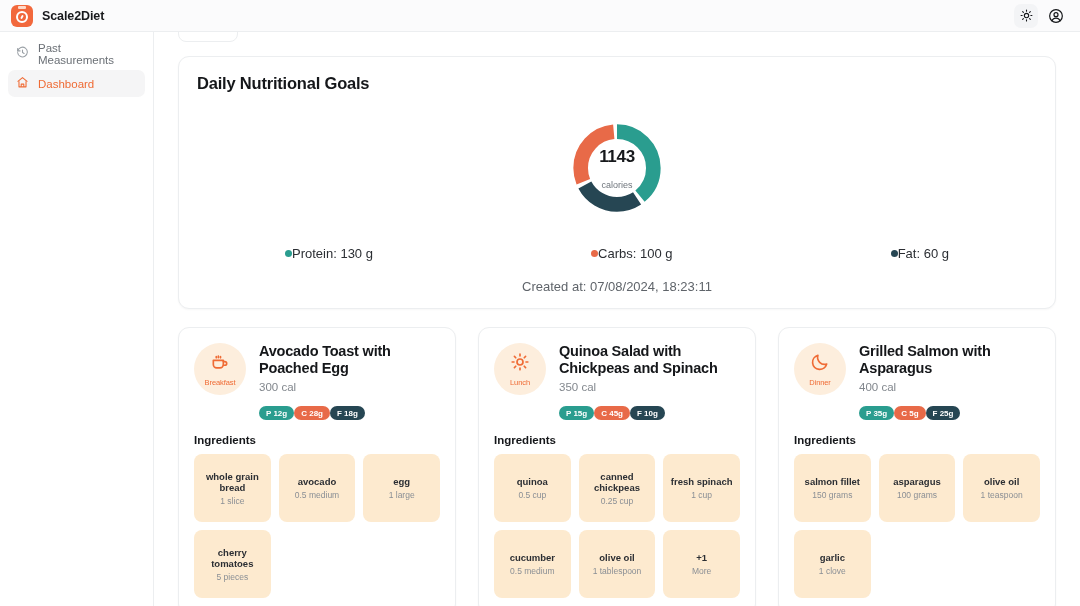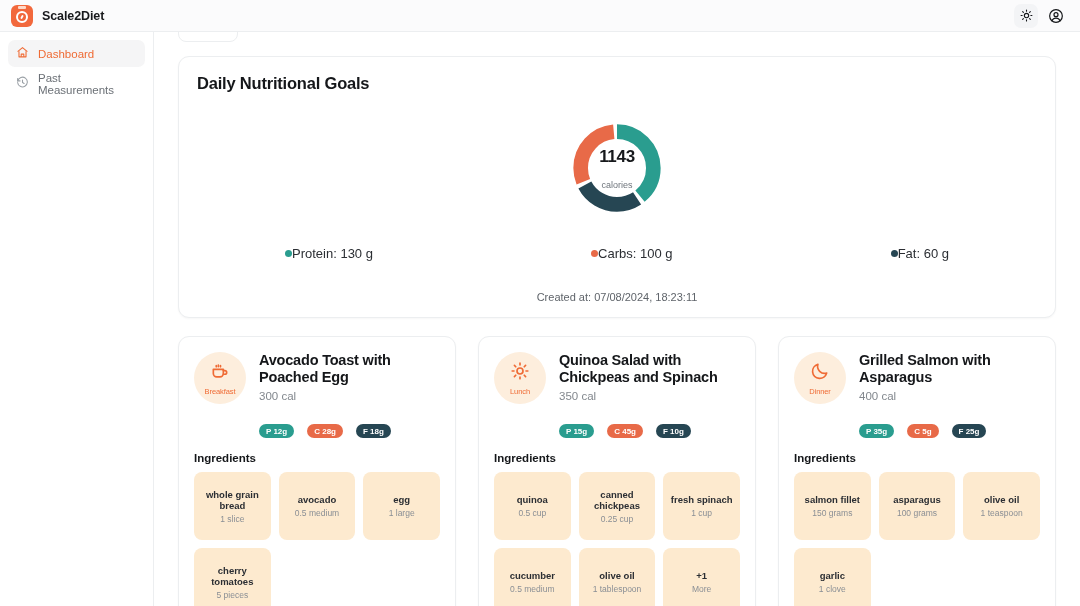--- a/index.html
+++ b/index.html
@@ -103,39 +103,39 @@
   .donut-value { font-size: 17px; font-weight: bold; color: #16181b; letter-spacing: -.3px; }
   .donut-unit { font-size: 9px; color: #6f757c; }
 
   .legend {
     display: flex; justify-content: space-between; align-items: center;
     margin-top: 30px; padding: 0 88px;
   }
   .legend-item { display: flex; align-items: center; gap: 0; font-size: 13px; color: #2b2e33; }
   .dot { width: 7px; height: 7px; border-radius: 50%; flex: 0 0 auto; }
 
-  .created-at { text-align: center; font-size: 11px; color: #5f646a; margin-top: 30px; }
+  .created-at { text-align: center; font-size: 13px; color: #5f646a; margin-top: 18px; }
 
   
   .meal-grid {
     display: grid; grid-template-columns: repeat(3, 1fr);
     gap: 22px; margin-top: 18px;
   }
   .meal-card { padding: 15px 15px 16px 15px; }
   .meal-head { display: flex; gap: 13px; align-items: flex-start; }
   .meal-badge {
     width: 52px; height: 52px; flex: 0 0 52px;
     border-radius: 50%; background: #fdeedd;
     display: flex; flex-direction: column; align-items: center; justify-content: center;
     gap: 2px;
   }
   .meal-badge-label { font-size: 7.5px; color: #ef6b35; letter-spacing: -.1px; }
   .meal-title { font-size: 14.5px; font-weight: bold; line-height: 1.18; color: #15171a; letter-spacing: -.2px; }
   .meal-cal { font-size: 11.5px; color: #82878d; margin-top: 4px; }
-  .macros { display: flex; gap: 13px; margin-top: 22px; }
+  .macros { display: flex; gap: 0; margin-top: 13px; }
   .macro {
     font-size: 8px; color: #ffffff; font-weight: bold;
     padding: 2.5px 7px; border-radius: 9px; white-space: nowrap;
   }
 
   .ing-title { font-size: 11.5px; font-weight: bold; color: #15171a; margin: 14px 0 8px 0; }
   .ing-grid { display: grid; grid-template-columns: repeat(3, 1fr); gap: 8px; }
   .ing-tile {
     background: #fdeacf; border-radius: 8px;
     min-height: 68px; padding: 6px 5px;
@@ -173,39 +173,39 @@
           <circle cx="12" cy="10" r="3"></circle>
           <path d="M5.8 19.2c1.3-2.6 3.6-4 6.2-4s4.9 1.4 6.2 4" stroke-linecap="round"></path>
         </svg>
       </button>
     </div>
   </div>
 
   <div class="body-row">
 
     <div class="sidebar">
+      <div class="nav-item">
+        <span>
+          <svg width="13" height="13" viewBox="0 0 24 24" fill="none" stroke="#9aa0a6" stroke-width="2" stroke-linecap="round">
+            <path d="M3.2 9A9 9 0 1 1 3 12"></path>
+            <path d="M3 4.5V9h4.5"></path>
+            <path d="M12 7.5V12l3 1.8"></path>
+          </svg>
+        </span>
+        <span>Past Measurements</span>
+      </div>
       <div class="nav-item active">
         <span>
           <svg width="13" height="13" viewBox="0 0 24 24" fill="none" stroke="#ef6b35" stroke-width="2" stroke-linejoin="round">
             <path d="M3 10.5 12 3l9 7.5"></path>
             <path d="M5.5 9.8V20h13V9.8"></path>
             <path d="M9.6 20v-5h4.8v5"></path>
           </svg>
         </span>
         <span>Dashboard</span>
-      </div>
-      <div class="nav-item">
-        <span>
-          <svg width="13" height="13" viewBox="0 0 24 24" fill="none" stroke="#9aa0a6" stroke-width="2" stroke-linecap="round">
-            <path d="M3.2 9A9 9 0 1 1 3 12"></path>
-            <path d="M3 4.5V9h4.5"></path>
-            <path d="M12 7.5V12l3 1.8"></path>
-          </svg>
-        </span>
-        <span>Past Measurements</span>
       </div>
     </div>
 
     <div class="main">
       <div class="ghost-top"></div>
 
       <div class="card goals-card">
         <div class="goals-title">Daily Nutritional Goals</div>
 
         <div class="donut-wrap">

